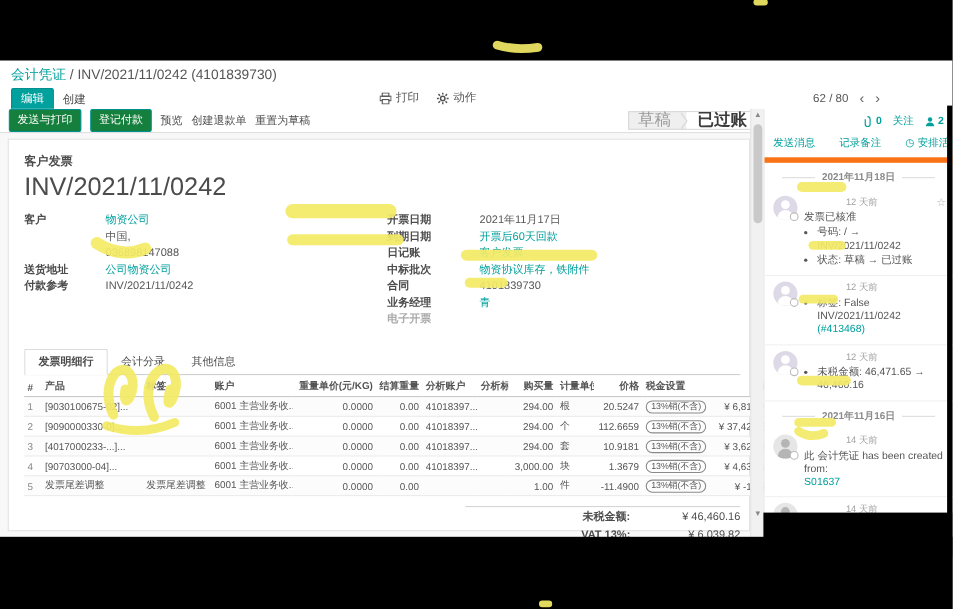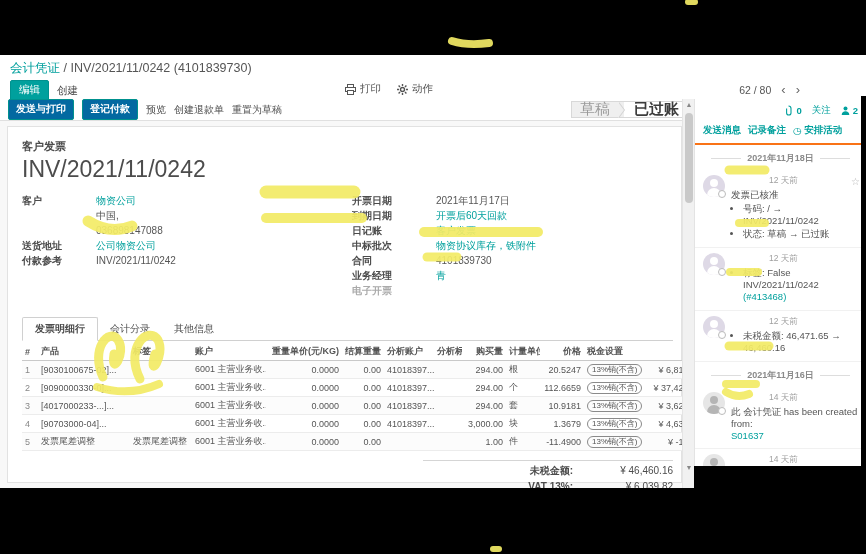--- a/index.html
+++ b/index.html
@@ -23,21 +23,21 @@
   .center-actions { position:absolute; left:345px; top:3px; display:flex; gap:16px; font-size:10.5px; color:#555; }
   .center-actions .act { display:flex; align-items:center; gap:4px; cursor:pointer; }
   .pager { position:absolute; right:66px; top:3px; font-size:10.5px; color:#555; display:flex; align-items:center; gap:10px; }
   .pager .chev { color:#666; font-size:13px; cursor:pointer; }
 
   
   .body-zone { position:absolute; top:99px; left:0; width:866px; height:389px; display:flex; }
   .main-col { width:694px; position:relative; background:#f8f8f8; }
   .status-row { height:22px; background:#fff; border-bottom:1px solid #e0e0e0; display:flex; align-items:center; padding:0 4px 0 8px; }
   .status-btns { display:flex; align-items:center; gap:8px; flex:1; }
-  .sm-btn-primary { background:#0369a1; color:#fff; font-size:10px; padding:2px 7px 3px; border:1px solid #00918e; border-radius:2px; cursor:pointer; white-space:nowrap;font-weight:bold; }
+  .sm-btn-primary { background:#15803d; color:#fff; font-size:10px; padding:2px 7px 3px; border:1px solid #00918e; border-radius:2px; cursor:pointer; white-space:nowrap; }
   .sm-btn-plain { color:#4c4c4c; font-size:10px; cursor:pointer; background:none; border:none; white-space:nowrap; }
   .statusbar-widget { display:flex; align-items:center; border:1px solid #d8d8d8; height:17px; font-size:15px; background:#efefef; }
   .state-draft { color:#9a9a9a; padding:0 8px; }
   .state-sep { width:0; height:0; border-top:8px solid transparent; border-bottom:8px solid transparent; border-left:6px solid #efefef; position:relative; z-index:2; filter:drop-shadow(1px 0 0 #cfcfcf); }
   .state-posted { background:#fff; color:#3c3c3c; font-weight:bold; padding:0 10px; height:100%; display:flex; align-items:center; }
 
   .content-scroll { position:absolute; top:22px; left:0; right:12px; bottom:0; }
   .sheet { position:absolute; left:7px; right:0; top:5px; height:357px; background:#fff; border:1px solid #e2e2e2; padding:12px 8px 6px 14px; }
   .doc-type { font-size:11px; font-weight:bold; color:#4c4c4c; }
   .doc-title { font-size:23px; color:#4c4c4c; margin-top:2px; margin-bottom:10px; }
@@ -78,21 +78,21 @@
   .vscroll .arr { position:absolute; left:0; width:12px; height:12px; font-size:7px; color:#888; text-align:center; line-height:12px; cursor:pointer; }
   .vscroll .arr.up { top:0; }
   .vscroll .arr.down { bottom:14px; }
   .vscroll .thumb { position:absolute; top:14px; left:2px; width:8px; height:90px; background:#c9c9c9; border-radius:4px; cursor:pointer; }
 
   
   .chatter { width:172px; background:#fff; border-left:1px solid #e3e3e3; font-size:9.5px; color:#555; position:relative; }
   .chatter-top { display:flex; justify-content:flex-end; align-items:center; gap:10px; padding:5px 8px 4px; color:#00a09d; font-size:9.5px; }
   .chatter-top .item { display:flex; align-items:center; gap:3px; cursor:pointer; }
   .chatter-top .cnt { font-weight:bold; }
-  .chatter-btns { display:flex; gap:7px; padding:3px 8px 6px; color:#00a09d; font-size:9.5px; border-bottom:2px solid #f97316;font-weight:bold; }
+  .chatter-btns { display:flex; gap:22px; padding:3px 8px 6px; color:#00a09d; font-size:9.5px; border-bottom:5px solid #f97316; }
   .chatter-btns .cbtn { cursor:pointer; display:flex; gap:3px; align-items:center; white-space:nowrap; }
   .date-divider { display:flex; align-items:center; gap:6px; color:#8a8a8a; font-size:9px; font-weight:bold; padding:7px 16px 5px; }
   .date-divider::before, .date-divider::after { content:""; flex:1; border-top:1px solid #ddd; }
   .msg { display:flex; padding:5px 6px 6px 8px; border-bottom:1px solid #f1f1f1; }
   .avatar-wrap { width:28px; flex:none; position:relative; }
   .avatar { width:22px; height:22px; border-radius:50%; background:#ded9e6; overflow:hidden; position:relative; }
   .avatar .head { position:absolute; width:8px; height:8px; border-radius:50%; background:#fff; left:7px; top:4px; }
   .avatar .bod { position:absolute; width:14px; height:9px; border-radius:7px 7px 0 0; background:#fff; left:4px; top:13px; }
   .avatar.sys { background:#e6e6e6; }
   .avatar.sys .head, .avatar.sys .bod { background:#b5b5b5; }

